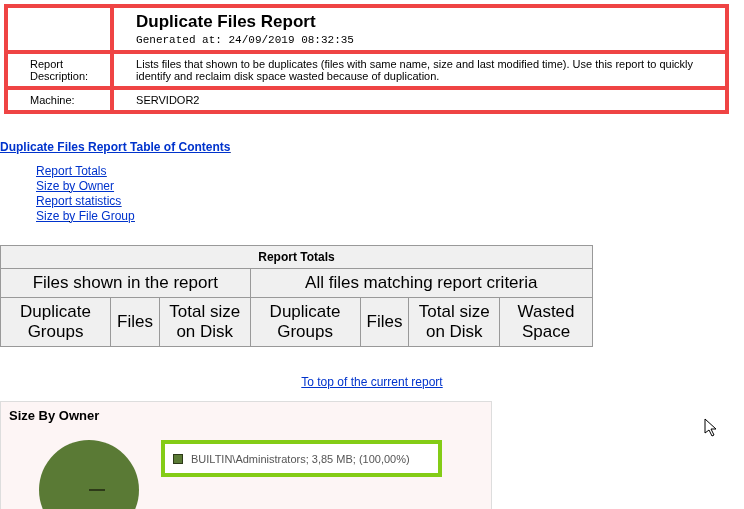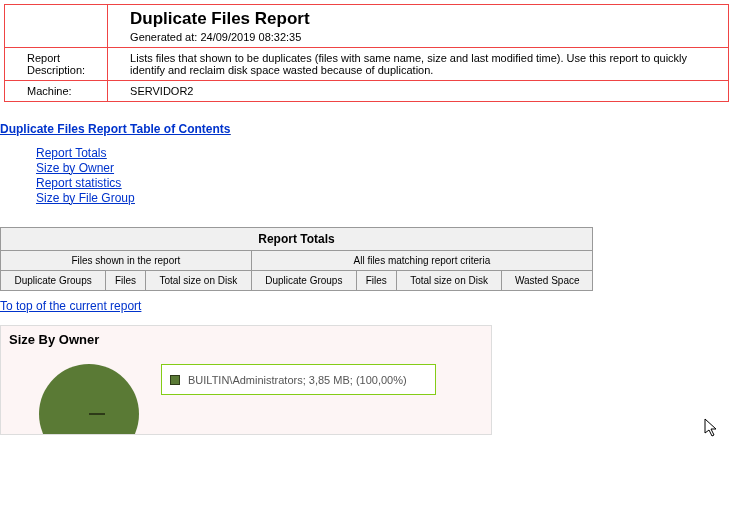--- a/index.html
+++ b/index.html
@@ -14,41 +14,42 @@
     height: 509px;
     overflow: hidden;
     position: relative;
   }
   .info-table {
     border-collapse: collapse;
     margin: 4px 0 0 4px;
     width: 725px;
   }
   .info-table td {
-    border: 1px solid #ef4444;
+    border: 4px solid #ef4444;
     padding: 4px 22px;
     vertical-align: top;
   }
   .info-table td.label {
     width: 94px;
   }
   .title-cell {
     padding: 4px 6px;
   }
   .title-cell h1 {
     margin: 0;
     font-size: 17px;
     font-weight: bold;
   }
   .title-cell .gen {
     font-size: 11px;
     margin-top: 2px;
+    font-family: Liberation Mono, monospace;
   }
   .link-block {
-    margin-top: 20px;
+    margin-top: 26px;
     text-decoration: underline;
   }
   .link-block a, a.nav-link {
     color: #0033cc;
     text-decoration: underline;
     font-size: 12px;
   }
   .toc-title {
     font-weight: bold;
     font-size: 13px;
@@ -63,32 +64,33 @@
   }
   .report-table {
     border-collapse: collapse;
     margin-top: 22px;
     width: 593px;
   }
   .report-table td, .report-table th {
     border: 1px solid #999;
     padding: 4px 6px;
     text-align: center;
-    font-size: 10px;
+    font-size: 17px;
   }
   .report-table th {
     background: #f0f0f0;
     font-weight: normal;
   }
   .report-table th.section-title {
     font-weight: bold;
     font-size: 12px;
   }
   .top-link-row {
-    margin-top: 8px;
+    margin-top: 28px;
+    text-align: center;
   }
   .owner-panel {
     margin-top: 12px;
     width: 492px;
     background: #fdf5f5;
     border: 1px solid #ddd;
     padding: 6px 8px 0 8px;
     height: 110px;
     overflow: hidden;
     position: relative;
@@ -113,21 +115,21 @@
     width: 16px;
     height: 2px;
     background: #2d3a18;
     left: 50px;
     top: 49px;
   }
   .legend-box {
     position: absolute;
     left: 160px;
     top: 38px;
-    border: 1px solid #84cc16;
+    border: 4px solid #84cc16;
     background: #fff;
     padding: 8px 28px 8px 8px;
     font-size: 11px;
   }
   .legend-swatch {
     display: inline-block;
     width: 10px;
     height: 10px;
     background: #5a7a35;
     border: 1px solid #2d3a18;

